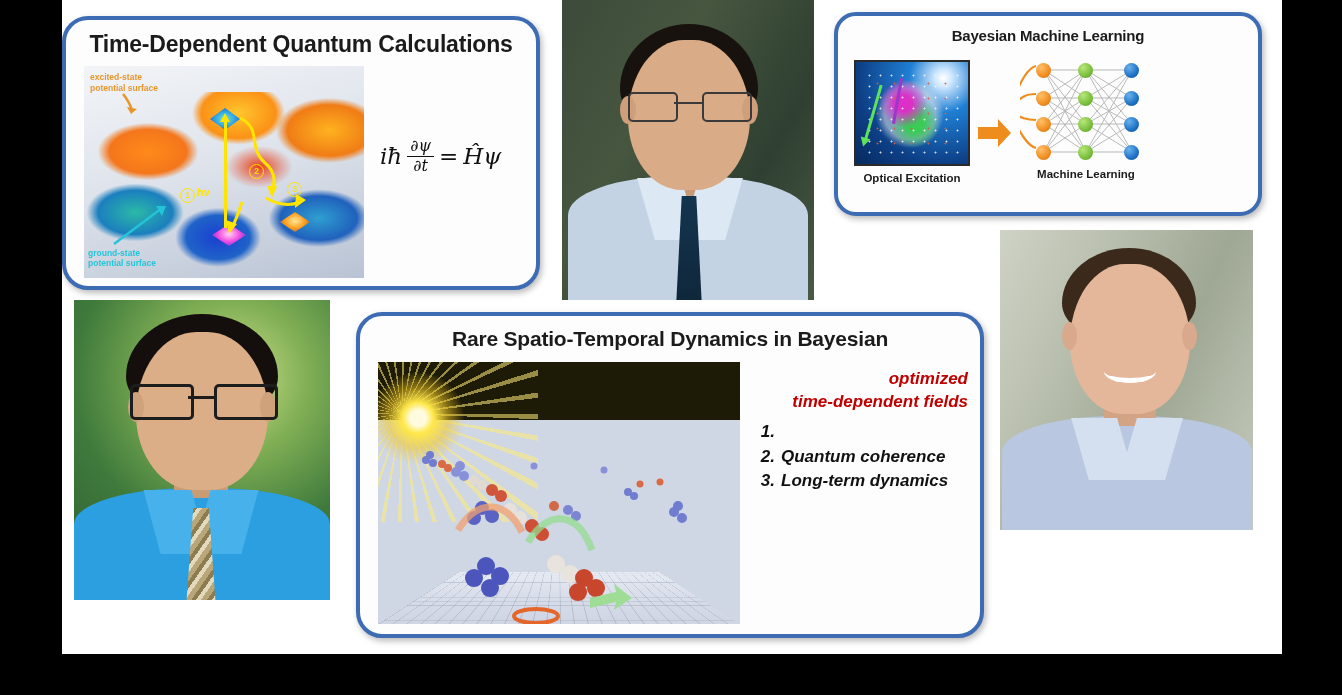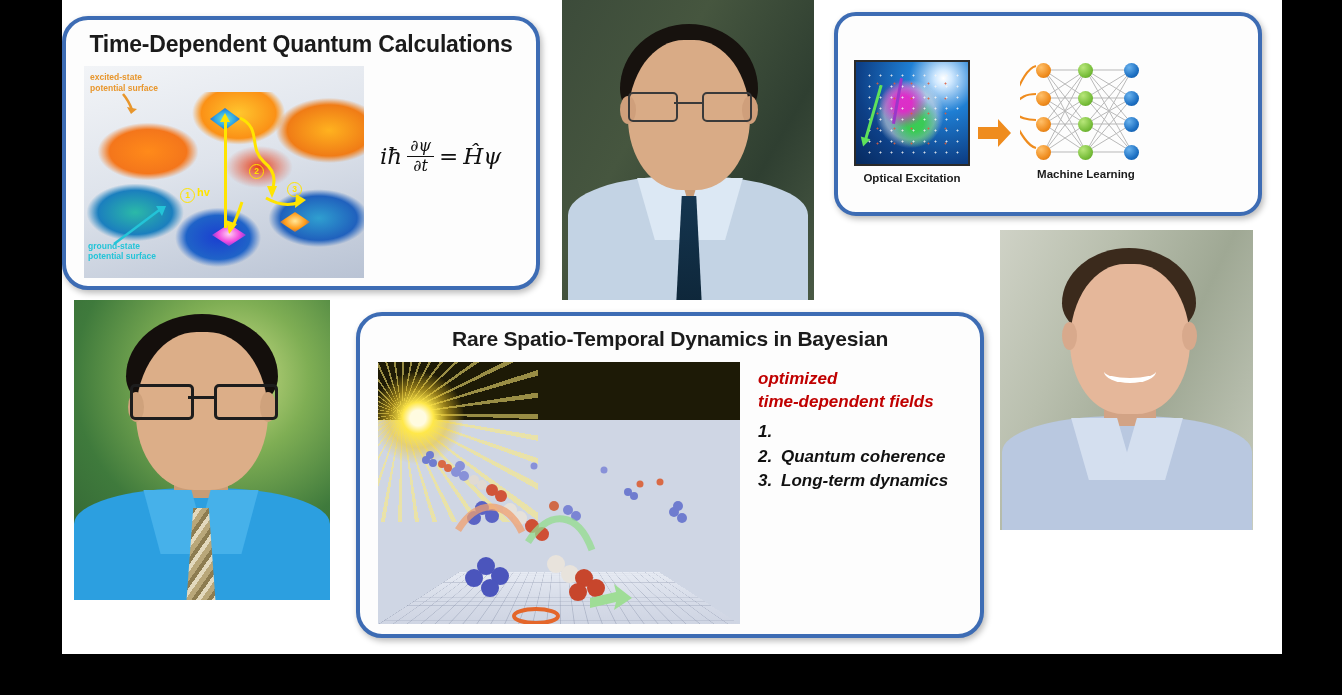--- a/index.html
+++ b/index.html
@@ -34,21 +34,21 @@
   #panel-tdq{left:0px;top:16px;width:478px;height:274px;}
   #panel-tdq .panel-title{font-size:23px;margin-top:12px;}
   #tdq-body{position:absolute;left:14px;top:46px;right:10px;bottom:8px;}
   #pes-fig{
     position:absolute;left:4px;top:0;width:280px;height:212px;
     background:linear-gradient(165deg,#f2f4f7 0%,#dfe4ec 45%,#b9c3d4 100%);
     overflow:hidden;
   }
   .pes-lbl{position:absolute;font-size:8.5px;font-weight:bold;line-height:1.25;}
   #lbl-excited{left:6px;top:6px;color:#e8962c;}
-  #lbl-ground{left:4px;bottom:16px;color:#23c4d8;}
+  #lbl-ground{left:4px;bottom:9px;color:#23c4d8;}
   .pes-arrow{position:absolute;}
 
   .surf{position:absolute;}
   
   #surf-ex{
     left:-6px;top:26px;width:292px;height:96px;
     background:
       radial-gradient(ellipse 70px 40px at 24% 62%, #ff8a1a 0%, #f4761b 55%, rgba(244,118,27,0) 72%),
       radial-gradient(ellipse 62px 42px at 55% 22%, #ffc62e 0%, #fb9116 60%, rgba(251,145,22,0) 75%),
       radial-gradient(ellipse 72px 44px at 86% 40%, #ffb21f 0%, #f07c16 58%, rgba(240,124,22,0) 74%),
@@ -117,21 +117,21 @@
   #nn{position:relative;width:132px;height:102px;}
   .nn-node{position:absolute;width:15px;height:15px;border-radius:50%;}
   .n-or{background:radial-gradient(circle at 34% 30%,#ffc06a,#ef8c1e 62%,#c96c10);}
   .n-gr{background:radial-gradient(circle at 34% 30%,#b8e77a,#77bd3a 62%,#55951f);}
   .n-bl{background:radial-gradient(circle at 34% 30%,#69b2ee,#1c6fc2 62%,#13549a);}
   #wave{width:118px;height:102px;}
 
   
   #panel-rst{left:294px;top:312px;width:628px;height:326px;border-radius:26px;}
   #panel-rst .panel-title{font-size:21px;margin-top:12px;}
-  #rst-body{position:absolute;left:16px;top:46px;right:12px;bottom:10px;}
+  #rst-body{position:absolute;left:16px;top:46px;right:12px;bottom:10px;text-align:right;}
   #rst-fig{
     position:absolute;left:2px;top:0;width:362px;height:262px;overflow:hidden;
     background:linear-gradient(#1d1a06 0 22%, #cfd6e4 22% 100%);
   }
   #rst-sun{position:absolute;left:-6px;top:10px;width:92px;height:92px;border-radius:50%;
     background:radial-gradient(circle,#fffbe0 0 12%,#ffe84a 24%,rgba(240,200,40,.55) 46%,rgba(220,180,30,0) 72%);}
   #rst-rays{position:absolute;left:-40px;top:-20px;width:200px;height:180px;
     background:repeating-conic-gradient(from 0deg at 32% 40%, rgba(255,236,120,.55) 0deg 2.2deg, rgba(255,236,120,0) 2.2deg 9deg);}
   #rst-grid{position:absolute;left:0;bottom:0;width:100%;height:78%;
     background:
@@ -272,20 +272,21 @@
             <span class="den">∂t</span>
           </span>
           <span>=</span>
           <span>Ĥψ</span>
         </div>
 
       </div>
     </div>
 
     <div class="panel" id="panel-bml">
+      <div class="panel-title">Bayesian Machine Learning</div>
 
       <div id="bml-body">
 
         <div class="bml-col">
           <div id="excite-img">
             <div class="blob"></div>
             <div class="dots"></div>
             <div class="parrow"></div>
             <div class="garrow"></div>
           </div>

